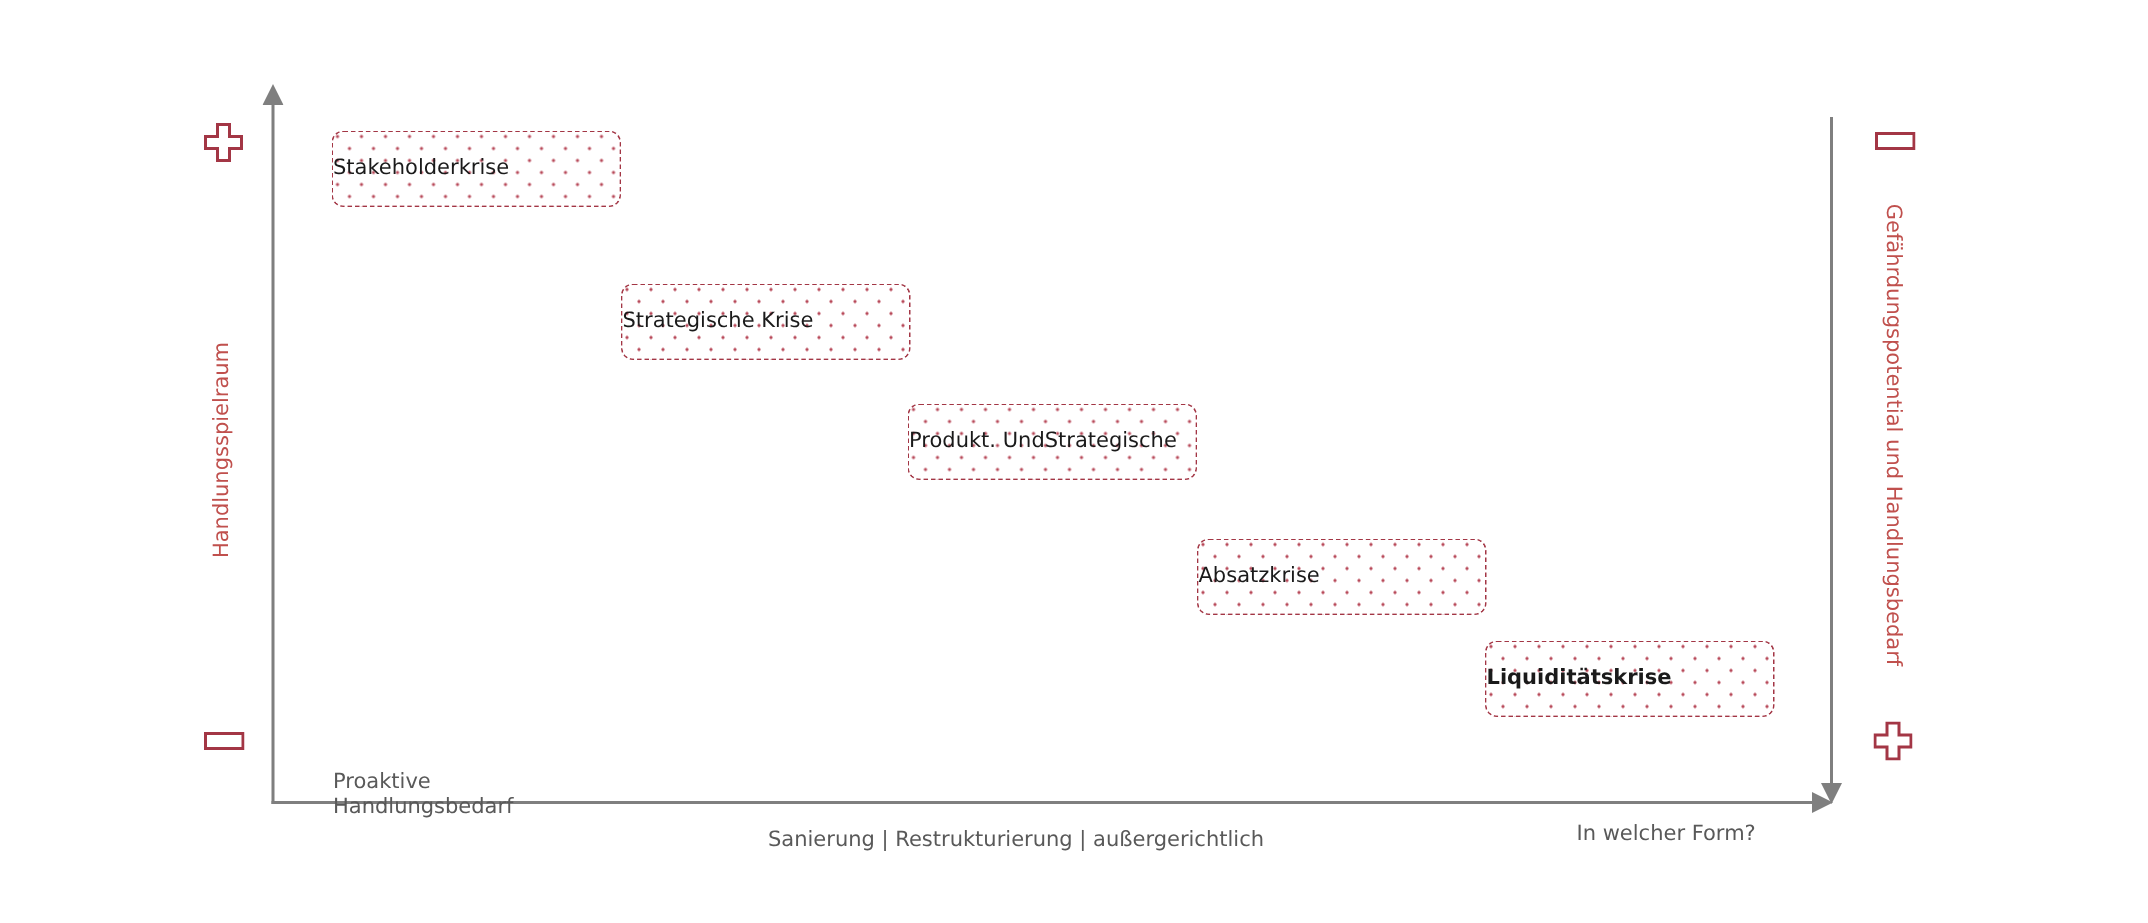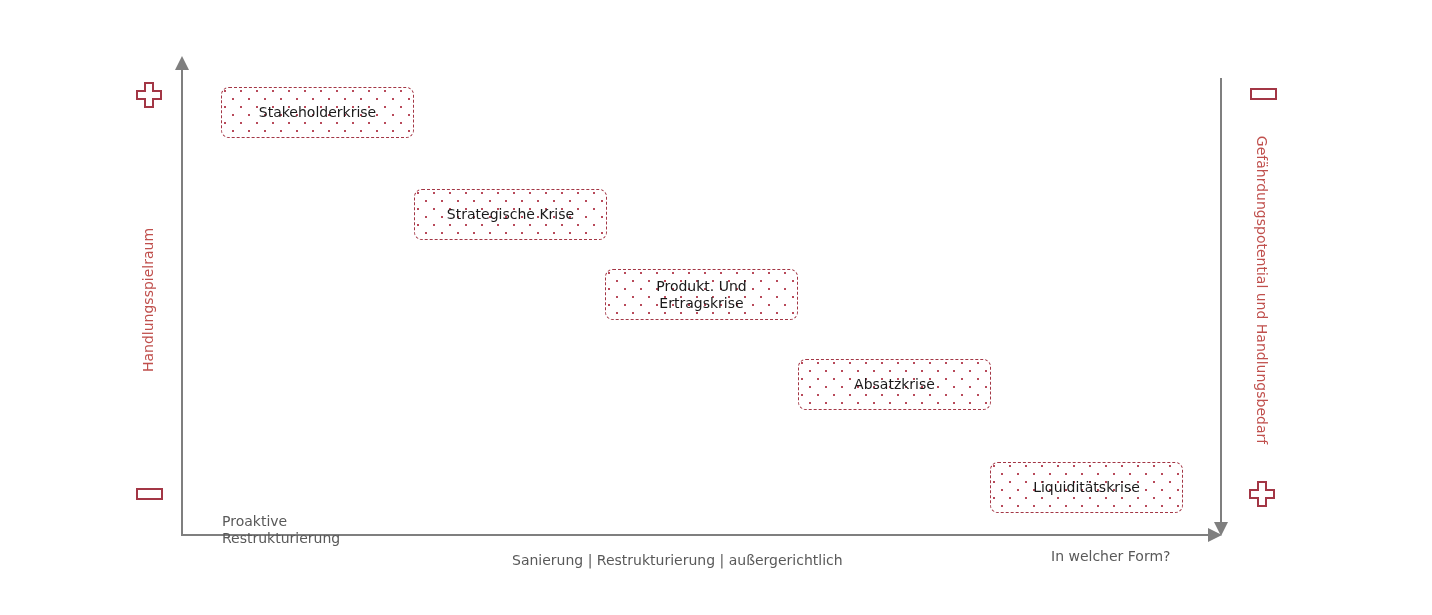--- a/index.html
+++ b/index.html
@@ -9,21 +9,21 @@
   .axis { background: #7f7f7f; }
   .crisis-box {
     position: absolute; width: 193px; height: 51px;
     border: 1.3px dashed #a33645; border-radius: 8px; box-sizing: border-box;
     background-color: #ffffff;
     background-image:
       radial-gradient(circle, #b84a5a 0.9px, transparent 1.2px),
       radial-gradient(circle, #b84a5a 0.9px, transparent 1.2px);
     background-size: 16px 16px, 16px 16px;
     background-position: 3px 3px, 11px 11px;
-    display: flex; align-items: center; justify-content: center;
+    display: flex; align-items: center; justify-content: flex-start;
     text-align: center;
   }
   .crisis-label {
     font-size: 14px; color: #1a1a1a; line-height: 17px;
     background: rgba(255,255,255,0.0);
   }
   .axis-label { font-size: 14px; color: #595959; line-height: 17px; }
   .vert-label { font-size: 14px; color: #c0504d; white-space: nowrap; }
   .icon { position: absolute; }
 </style>
@@ -62,29 +62,29 @@
 <div class="abs vert-label" style="left:148px; top:300px; transform: translate(-50%,-50%) rotate(-90deg);">Handlungsspielraum</div>
 
 <div class="abs vert-label" style="left:1262px; top:290px; transform: translate(-50%,-50%) rotate(90deg);">Gefährdungspotential und Handlungsbedarf</div>
 
 <div class="crisis-box" style="left:221px; top:87px;">
   <span class="crisis-label">Stakeholderkrise</span>
 </div>
 <div class="crisis-box" style="left:414px; top:189px;">
   <span class="crisis-label">Strategische Krise</span>
 </div>
-<div class="crisis-box" style="left:605px; top:269px; flex-direction:column;">
+<div class="crisis-box" style="left:605px; top:269px; flex-direction:row;">
   <span class="crisis-label">Produkt. Und</span>
-  <span class="crisis-label">Ertragskrise</span>
+  <span class="crisis-label">Strategische</span>
 </div>
 <div class="crisis-box" style="left:798px; top:359px;">
   <span class="crisis-label">Absatzkrise</span>
 </div>
-<div class="crisis-box" style="left:990px; top:462px;">
+<div class="crisis-box" style="left:990px; top:427px;font-weight:bold;">
   <span class="crisis-label">Liquiditätskrise</span>
 </div>
 
 <div class="abs axis-label" style="left:222px; top:513px;">
   <div>Proaktive</div>
-  <div>Restrukturierung</div>
+  <div>Handlungsbedarf</div>
 </div>
 <div class="abs axis-label" style="left:512px; top:552px;">Sanierung | Restrukturierung | außergerichtlich</div>
 <div class="abs axis-label" style="left:1051px; top:548px;">In welcher Form?</div>
 
 </body></html>

